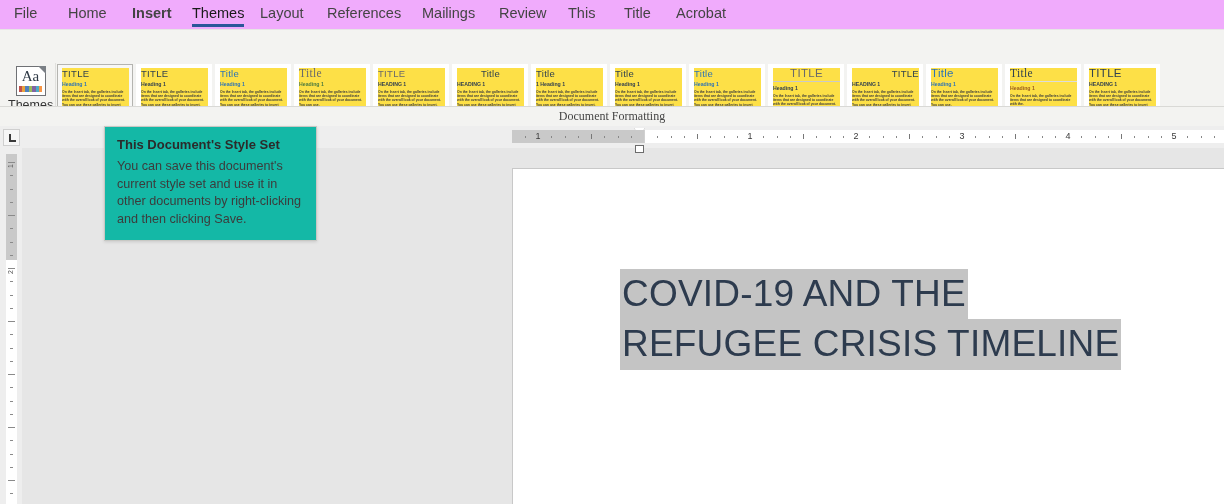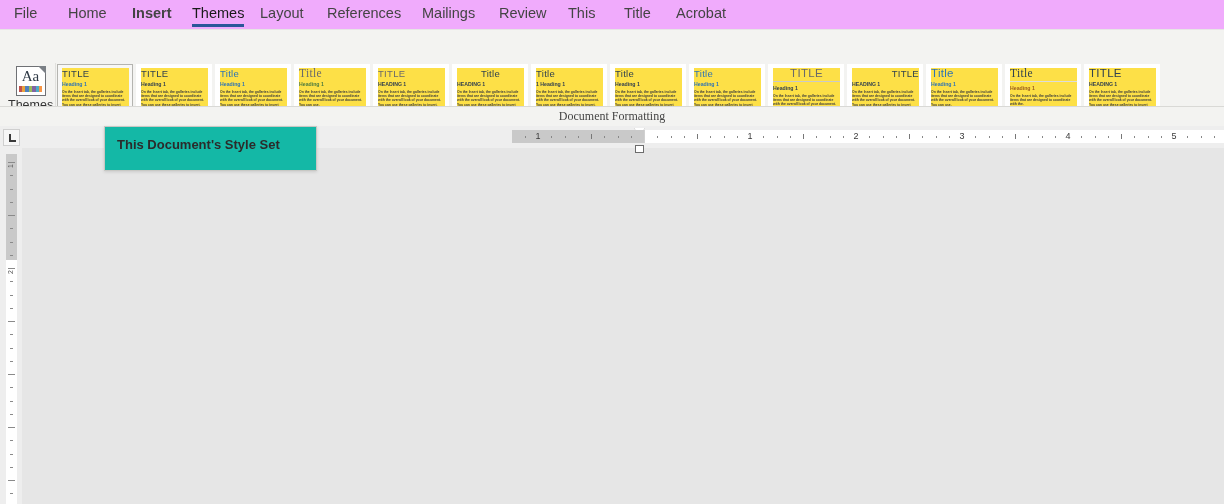--- a/index.html
+++ b/index.html
@@ -351,20 +351,21 @@
       </div>
   </div>
 
   <div class="ribbon-bottom-line"></div>
   <div class="grouplabel">
     <span>Document Formatting</span>
   </div>
 
   <div class="tooltip">
     <div class="tt-title">This Document's Style Set</div>
+    <div class="tt-body">You can save this document's current style set and use it in other documents by right-clicking and then clicking Save.</div>
   </div>
 
   <div class="workspace">
 
     <div class="vrule-bg">
       <div class="tabsel">
         <div class="L"></div>
         <div class="L2"></div>
       </div>
       <div class="vrule" id="vrule">
@@ -454,15 +455,21 @@
         <div class="hr-tick" style="left: 1178.5px;"></div>
         <div class="hr-tick" style="left: 1191.75px;"></div>
         <div class="hr-num" style="left: 511px;">1</div>
         <div class="hr-num" style="left: 723px;">1</div>
         <div class="hr-num" style="left: 829px;">2</div>
         <div class="hr-num" style="left: 935px;">3</div>
         <div class="hr-num" style="left: 1041px;">4</div>
         <div class="hr-num" style="left: 1147px;">5</div>
       </div>
 
+    <div class="page">
+      <div class="doc-title">
+        <span class="ln"><span class="hl">COVID-19 AND THE</span></span>
+        <span class="ln"><span class="hl">REFUGEE CRISIS TIMELINE</span></span>
+      </div>
+    </div>
 
   </div>
 </div>
 
 </body></html>

